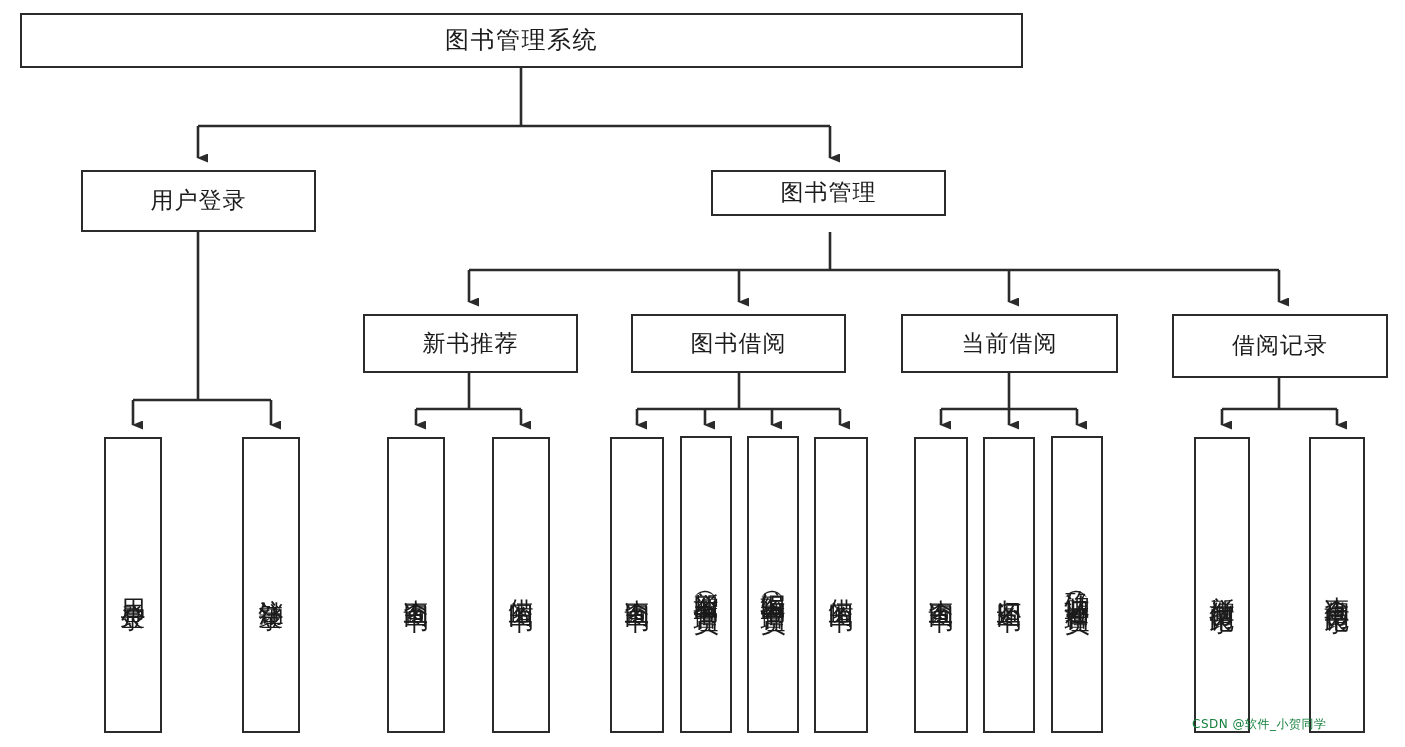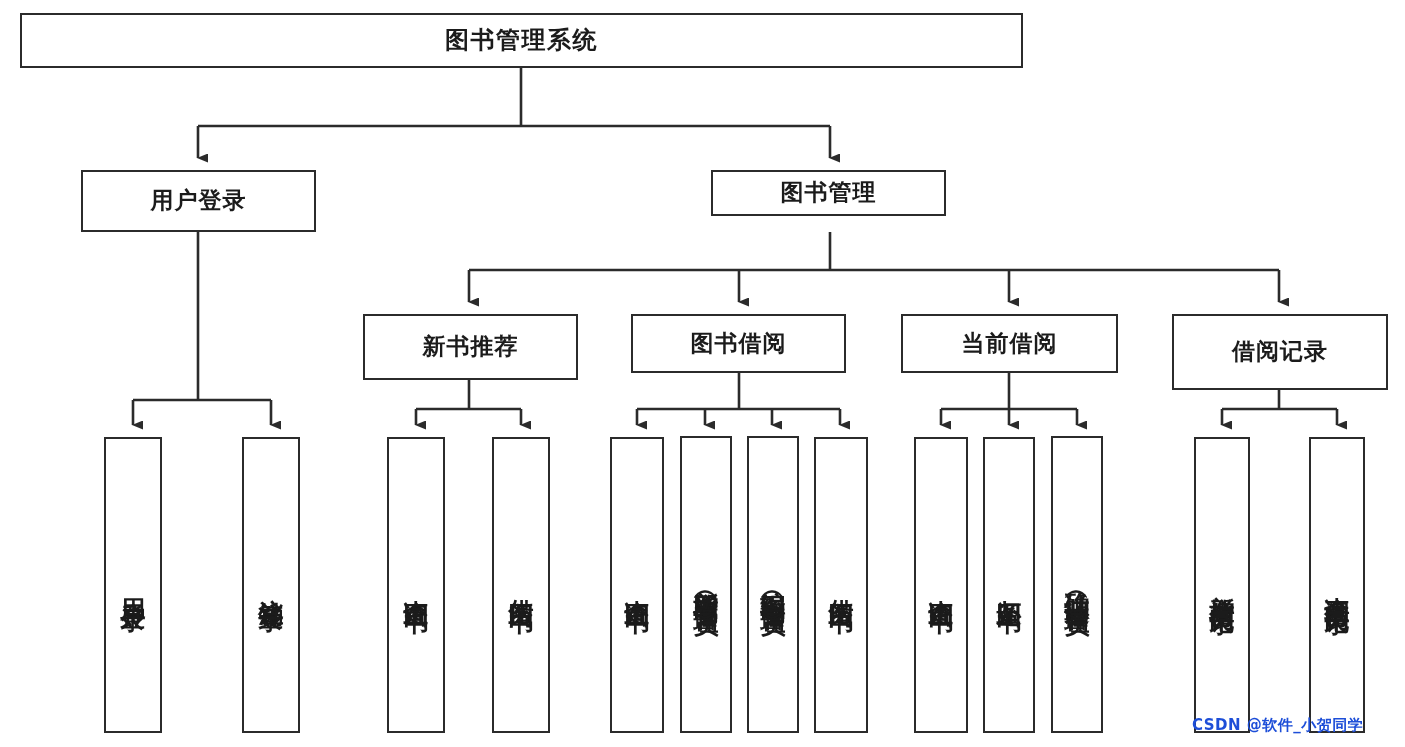--- a/index.html
+++ b/index.html
@@ -11,21 +11,20 @@
     width: 1405px;
     height: 747px;
     overflow: hidden;
     font-family: "DejaVu Sans", "Liberation Sans", sans-serif;
   }
   #diagram-root {
     position: relative;
     width: 1405px;
     height: 747px;
     background: #ffffff;
-    font-weight: bold;
   }
   svg.edges {
     position: absolute;
     left: 0;
     top: 0;
     width: 1405px;
     height: 747px;
   }
   .node {
     position: absolute;
@@ -54,22 +53,22 @@
   .node.vertical .label {
     writing-mode: vertical-rl;
     text-orientation: upright;
     font-size: 25px;
     letter-spacing: 3px;
     line-height: 1.0;
   }
   .watermark {
     position: absolute;
     z-index: 5;
-    color: #1d4ed8;
-    font-size: 15px;
+    color: #15803d;
+    font-size: 12px;
     letter-spacing: 0.5px;
     white-space: nowrap;
     pointer-events: none;
   }
 </style>
 </head>
 <body>
 
 <div id="diagram-root">
 
@@ -128,30 +127,30 @@
     <span class="label">图书管理系统</span>
   </div>
 
   <div class="node horizontal" style="left:81px; top:170px; width:235px; height:62px;">
     <span class="label">用户登录</span>
   </div>
   <div class="node horizontal" style="left:711px; top:170px; width:235px; height:46px;">
     <span class="label">图书管理</span>
   </div>
 
-  <div class="node horizontal" style="left:363px; top:314px; width:215px; height:66px;">
+  <div class="node horizontal" style="left:363px; top:314px; width:215px; height:59px;">
     <span class="label">新书推荐</span>
   </div>
   <div class="node horizontal" style="left:901px; top:314px; width:217px; height:59px;">
     <span class="label">当前借阅</span>
   </div>
   <div class="node horizontal" style="left:631px; top:314px; width:215px; height:59px;">
     <span class="label">图书借阅</span>
   </div>
-  <div class="node horizontal" style="left:1172px; top:314px; width:216px; height:76px;">
+  <div class="node horizontal" style="left:1172px; top:314px; width:216px; height:64px;">
     <span class="label">借阅记录</span>
   </div>
 
   <div class="node vertical" style="left:104px; top:437px; width:58px; height:296px;">
     <span class="label">用户登录</span>
   </div>
   <div class="node vertical" style="left:242px; top:437px; width:58px; height:296px;">
     <span class="label">注销登录</span>
   </div>
 

